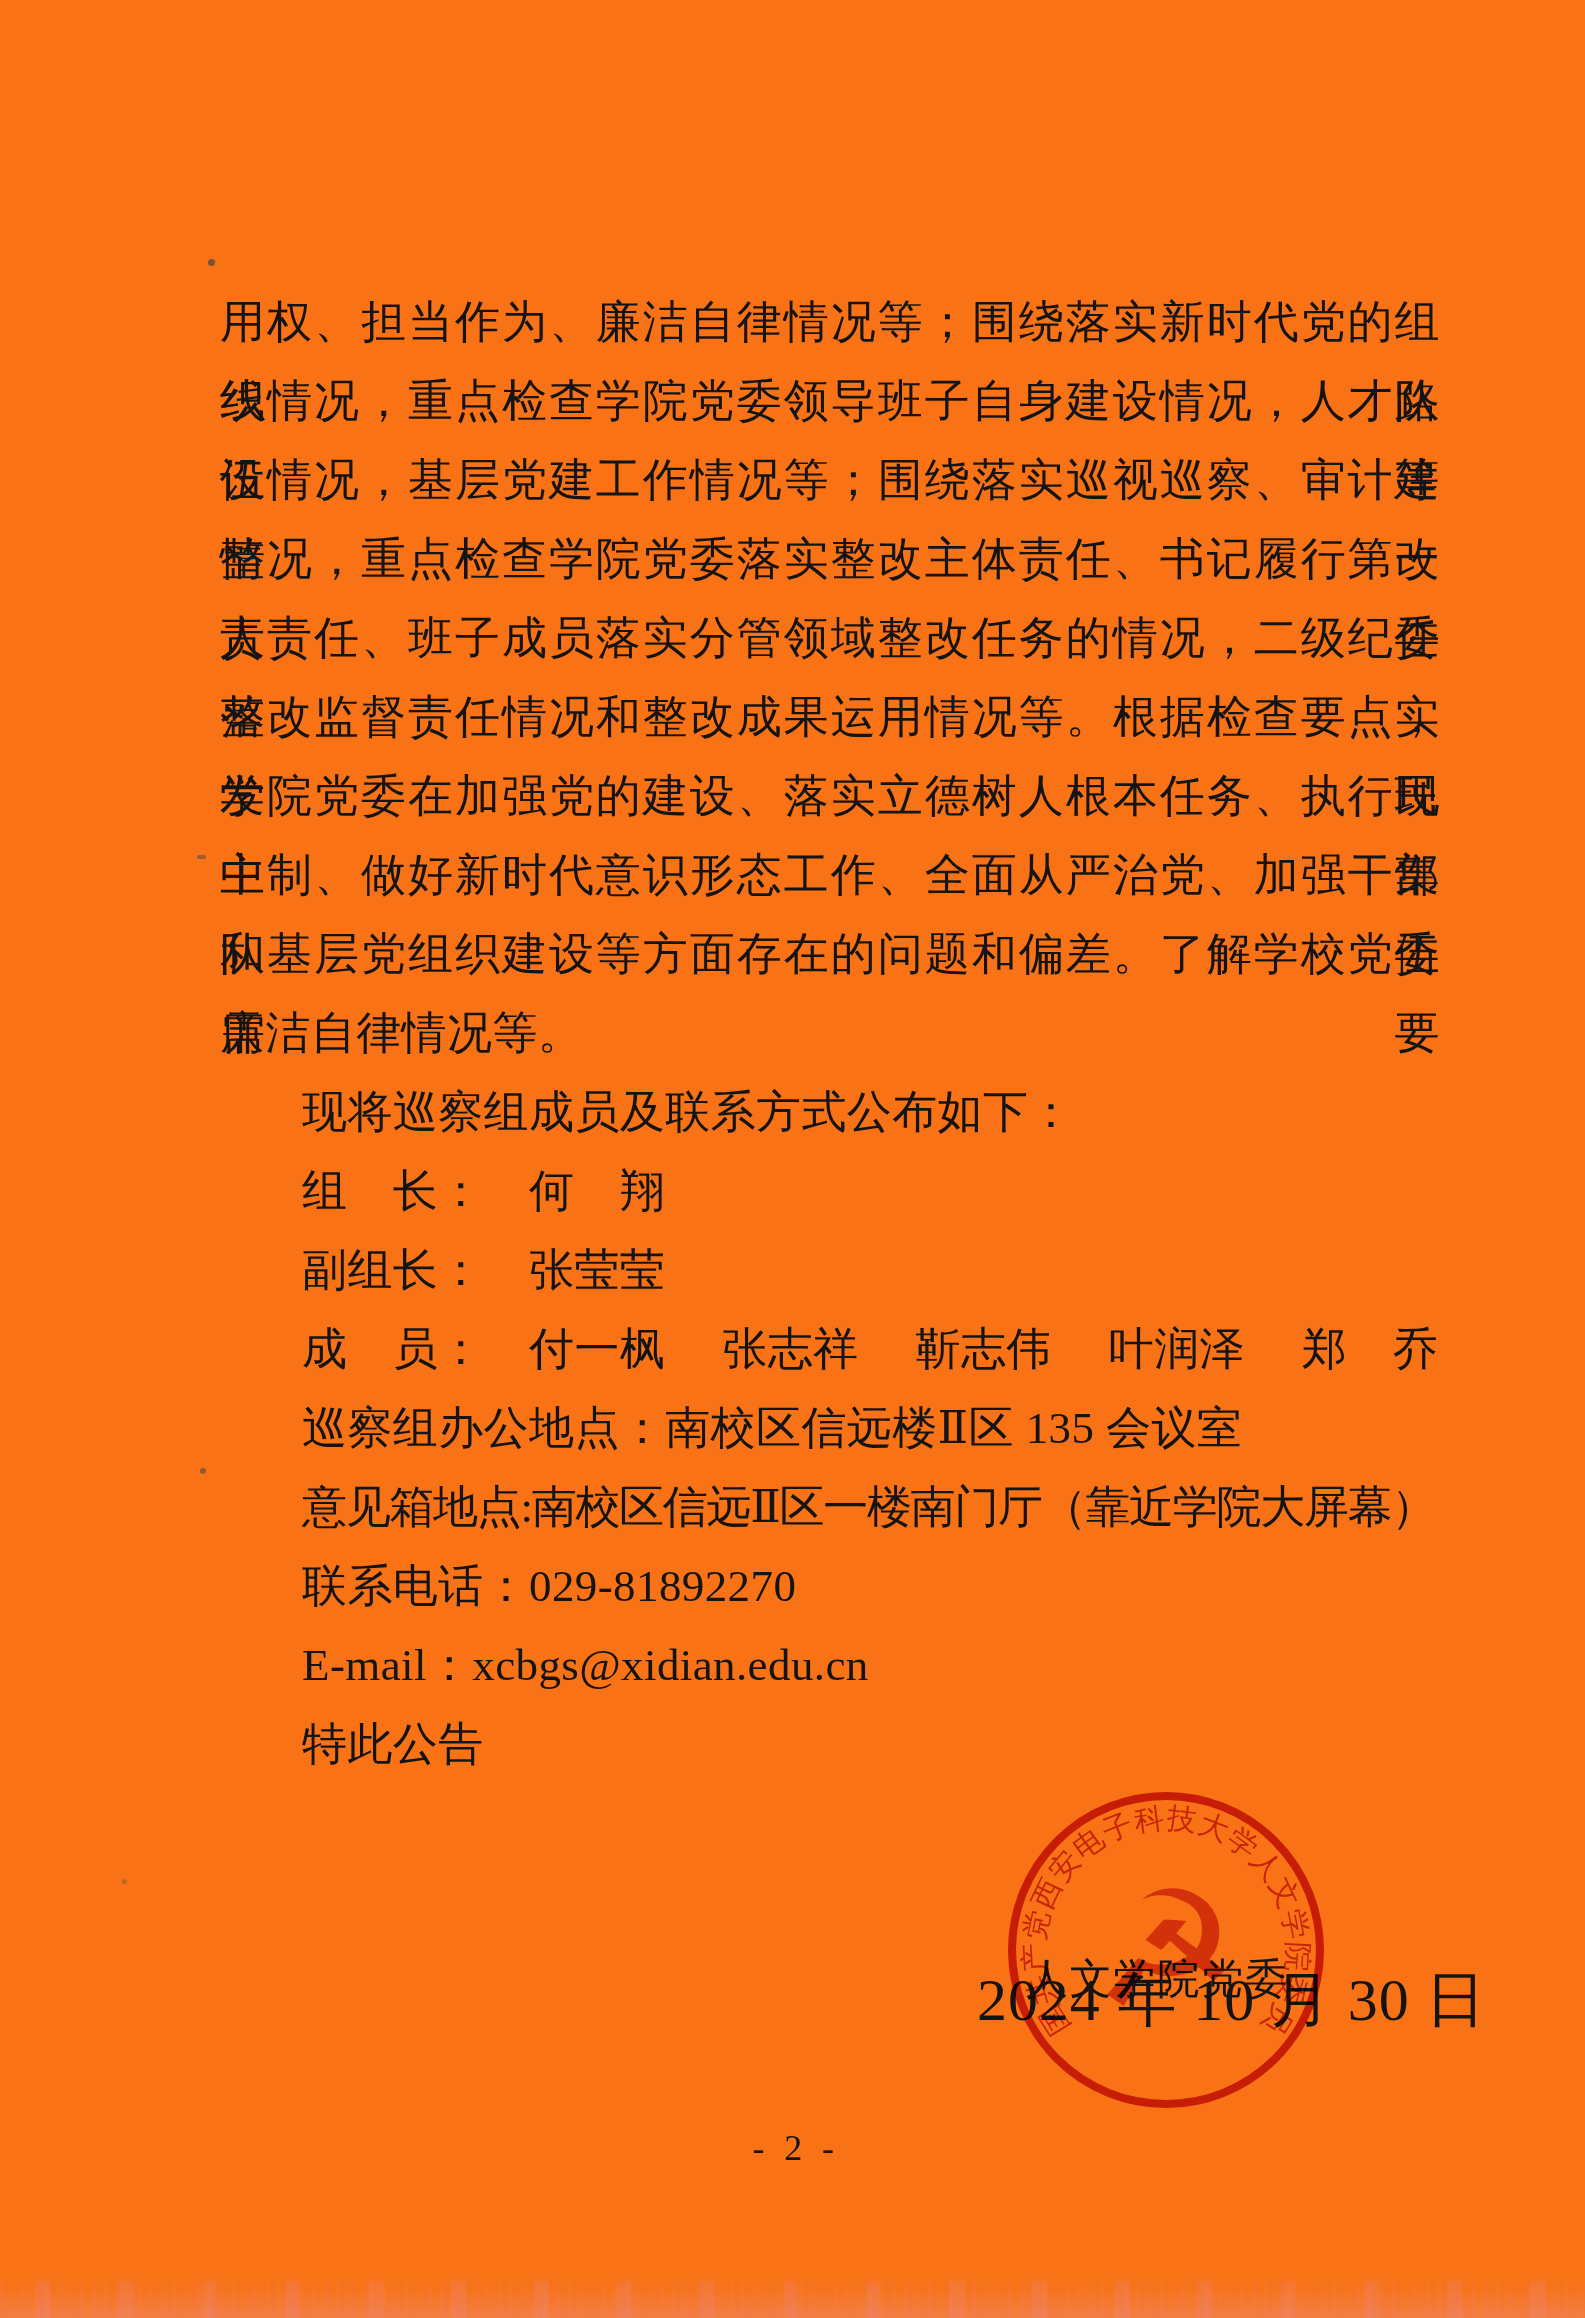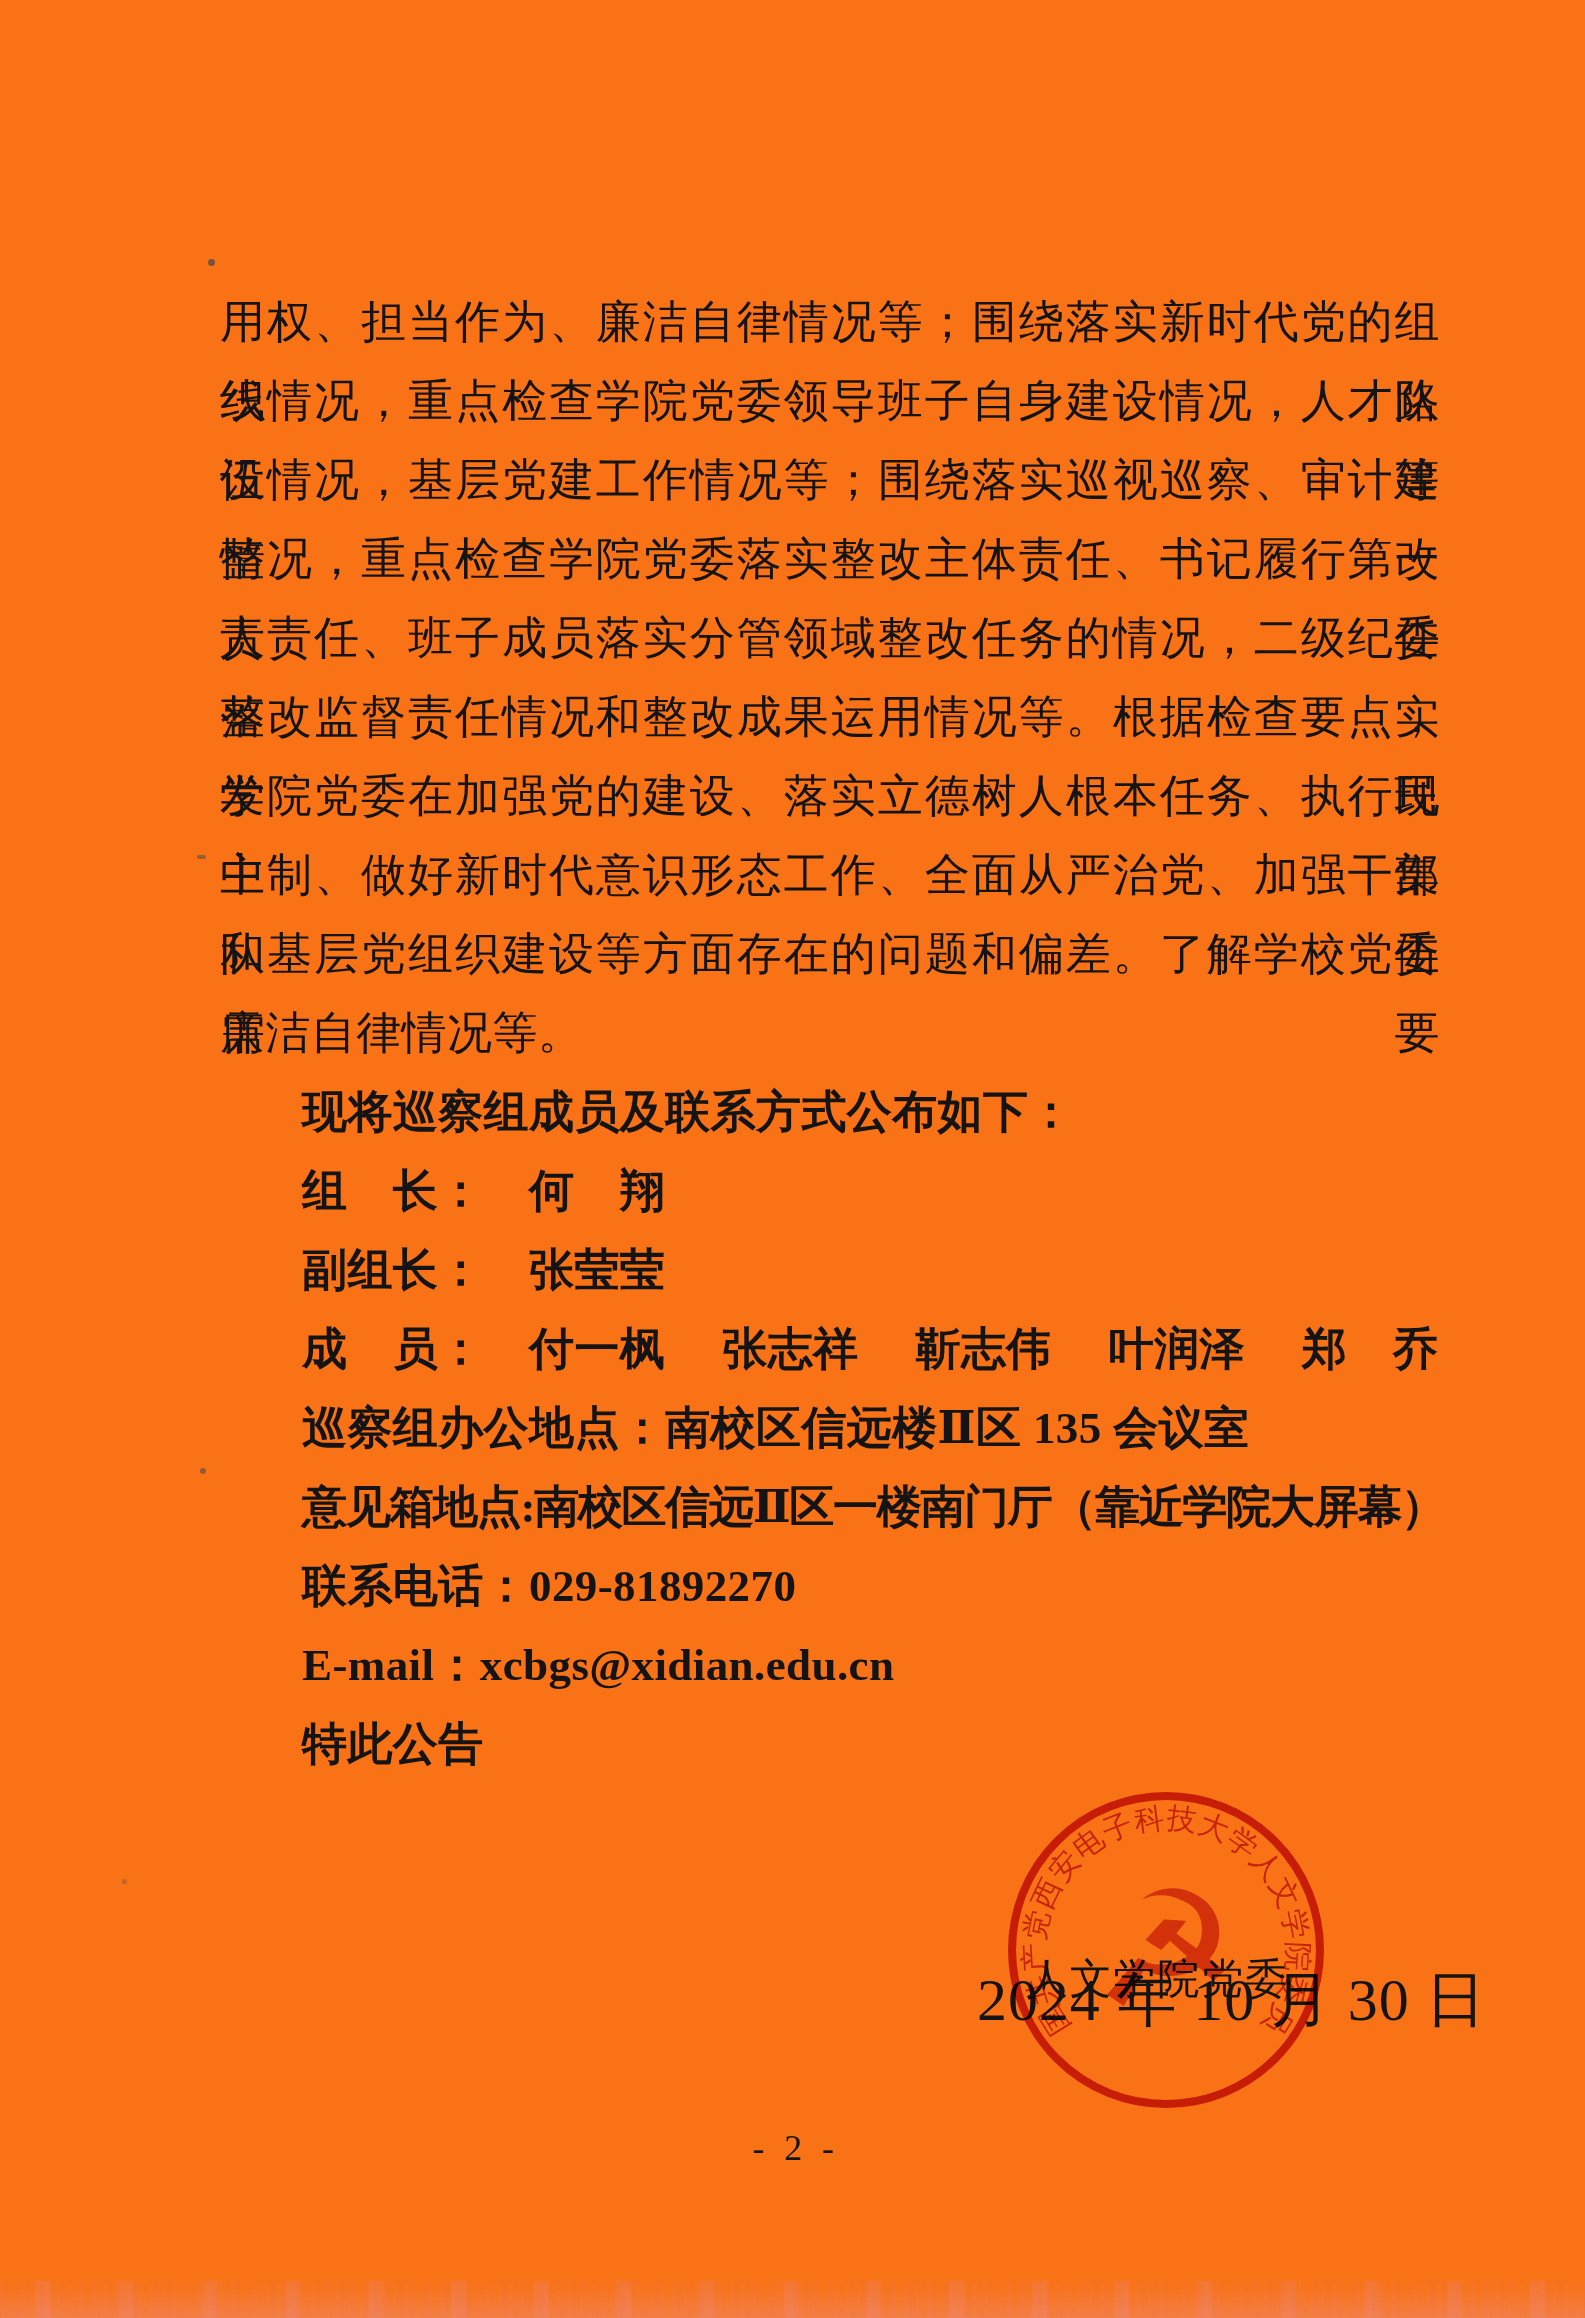--- a/index.html
+++ b/index.html
@@ -24,21 +24,21 @@
     font-size:45px;
     letter-spacing:0.4px;
     white-space:nowrap;
   }
   .line.justify{
     white-space:normal;
     text-align:justify;
     text-align-last:justify;
     text-justify:inter-character;
   }
-  .line.indent{ padding-left:82px;font-weight:bold; }
+  .line.indent{ padding-left:82px; }
   .line.condensed{ letter-spacing:-1.3px; }
   .signature{
     position:absolute;
     left:1026px;top:1952px;
     font-size:42px;
     letter-spacing:1.8px;
     line-height:54px;
     z-index:2;
   }
   .issue-date{

